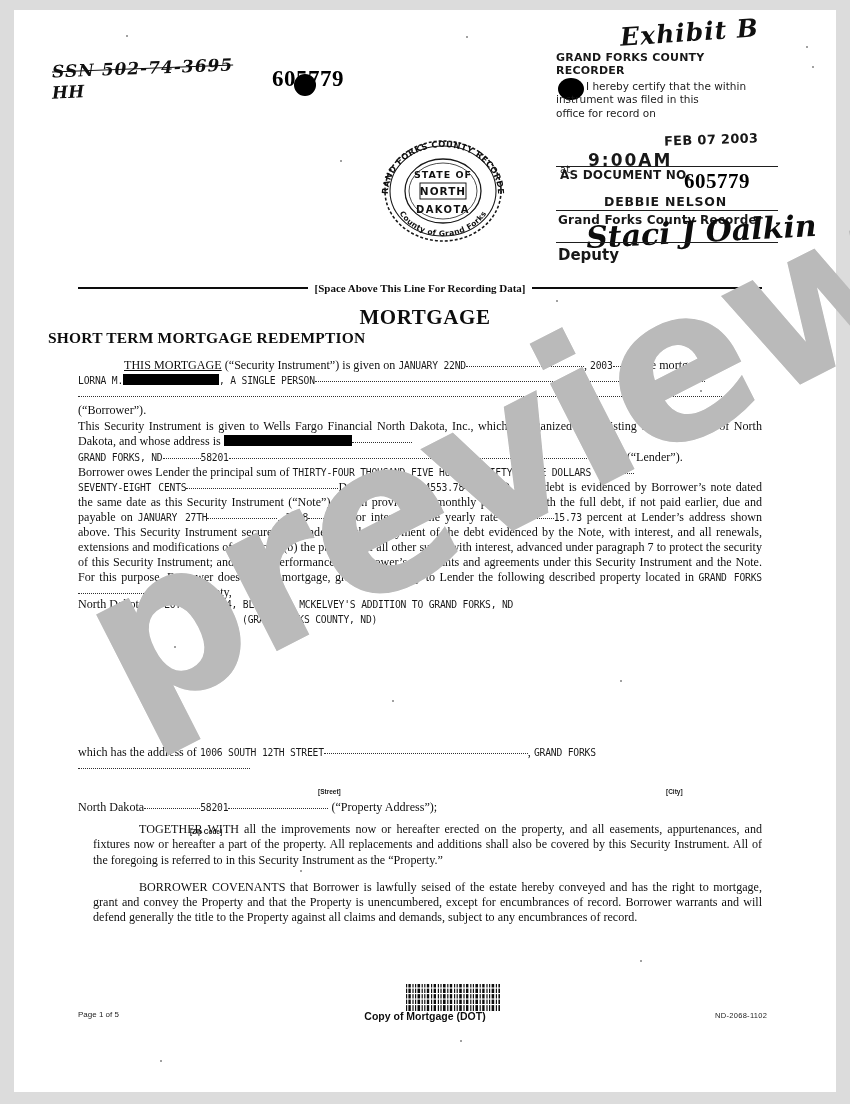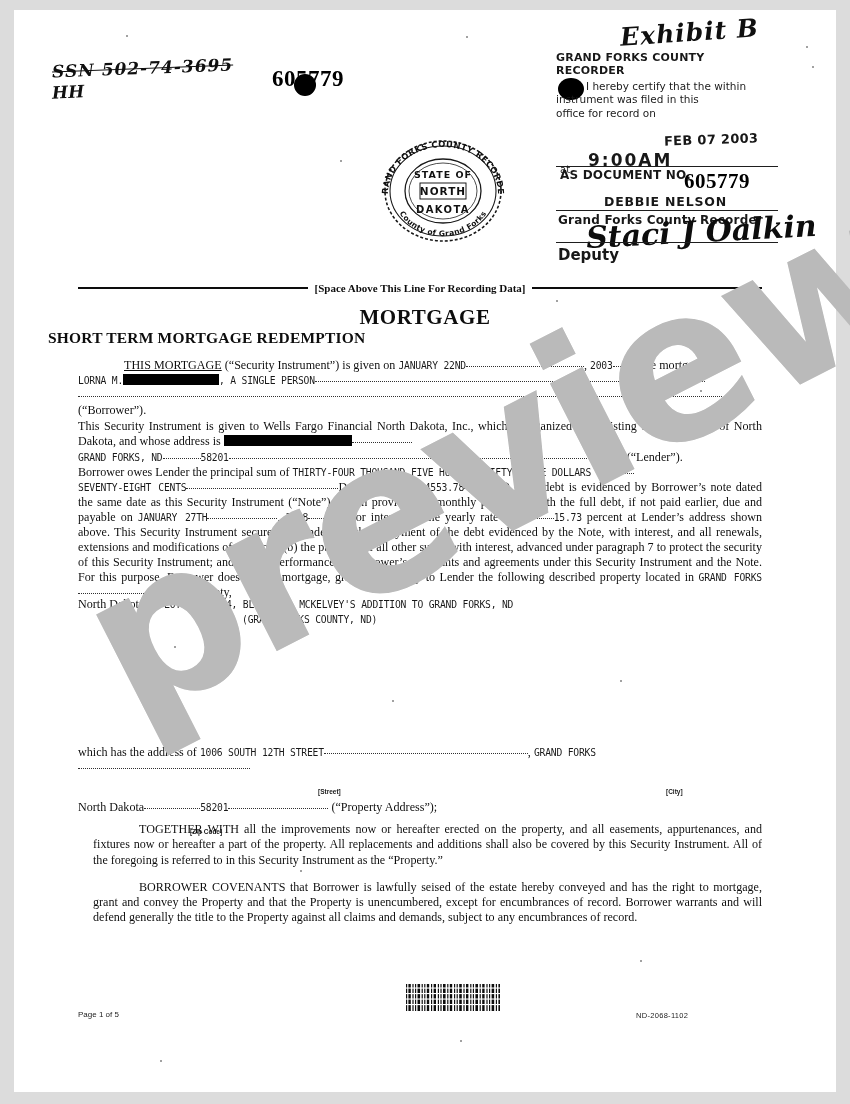--- a/index.html
+++ b/index.html
@@ -368,21 +368,21 @@
     top: 1010px;
     width: 850px;
     text-align: center;
     font-family: "Liberation Sans", sans-serif;
     font-size: 10.5px;
     font-weight: bold;
     color: #111;
   }
   #footer-right {
     position: absolute;
-    left: 636px;
+    left: 715px;
     top: 1011px;
     font-family: "Liberation Sans", sans-serif;
     font-size: 7.5px;
     letter-spacing: .3px;
     color: #222;
   }
   
   .edge {
     position: absolute;
     background: #d8d8d8;
@@ -566,20 +566,21 @@
     </g>
     <g fill="#fff">
       <rect x="0" y="3.5" width="94" height="1.1"></rect>
       <rect x="0" y="9" width="94" height="1.1"></rect>
       <rect x="0" y="14.5" width="94" height="1.1"></rect>
       <rect x="0" y="20" width="94" height="1.1"></rect>
     </g>
   </svg>
 
   <div id="footer-left">Page 1 of 5</div>
+  <div id="footer-center">Copy of Mortgage (DOT)</div>
   <div id="footer-right">ND-2068-1102</div>
 
   <div class="speck" style="left:126px;top:35px;width:2px;height:2px"></div>
   <div class="speck" style="left:466px;top:36px;width:2px;height:2px"></div>
   <div class="speck" style="left:806px;top:46px;width:2px;height:2px"></div>
   <div class="speck" style="left:812px;top:66px;width:2px;height:2px"></div>
   <div class="speck" style="left:340px;top:160px;width:2px;height:2px"></div>
   <div class="speck" style="left:556px;top:300px;width:2px;height:2px"></div>
   <div class="speck" style="left:700px;top:390px;width:2px;height:2px"></div>
   <div class="speck" style="left:174px;top:646px;width:2px;height:2px"></div>

